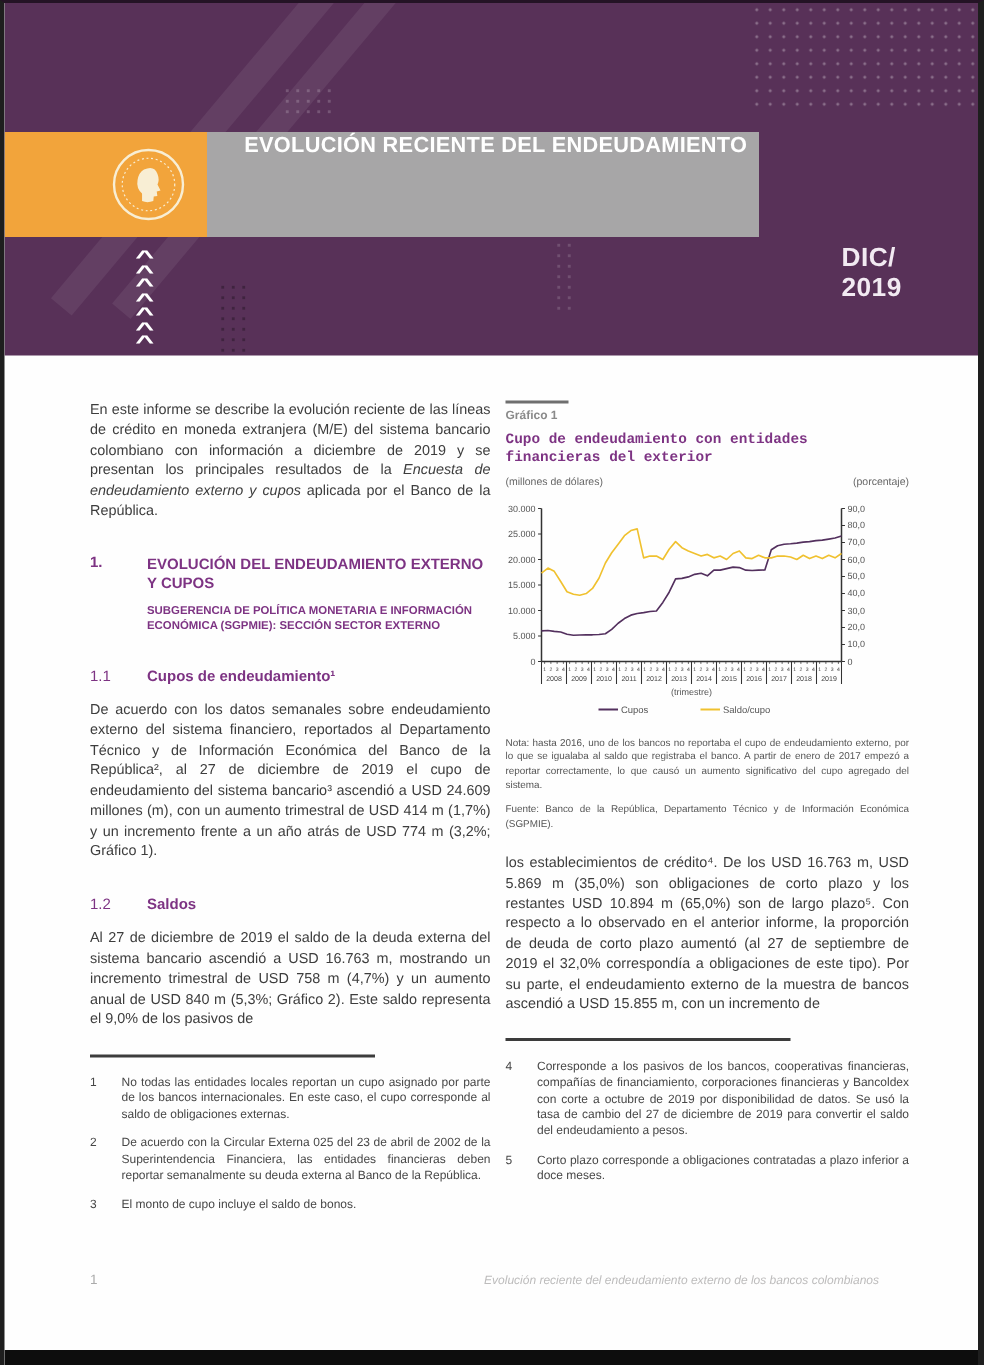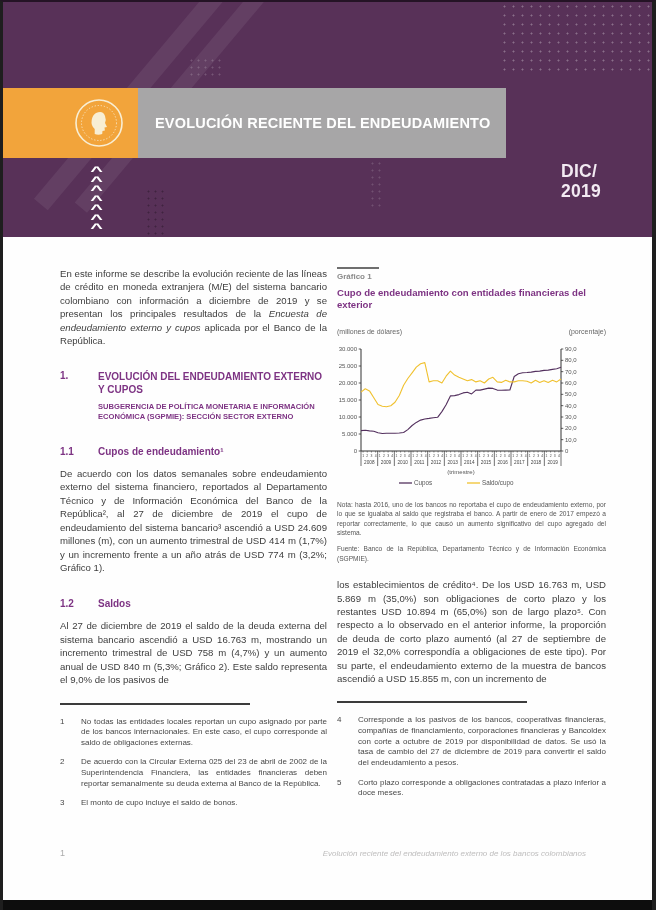--- a/index.html
+++ b/index.html
@@ -17,48 +17,48 @@
   .stripe.s2 { left:10px;  top:52px; width:380px; height:16px; transform:rotate(-50deg); }
   .dots { position:absolute; background-image:radial-gradient(rgba(255,255,255,.30) .9px, transparent 1.1px); background-size:9px 9px; }
   .dots.tr   { right:0; top:0; width:152px; height:74px; }
   .dots.mid  { left:185px; top:55px; width:36px; height:20px; background-size:7px 7px; opacity:.6; }
   .dots.strip{ left:366px; top:158px; width:16px; height:50px; background-size:7px 7px; opacity:.5; }
   .dots.dark { left:142px; top:186px; width:20px; height:52px;
                background-image:radial-gradient(rgba(0,0,0,.28) .9px, transparent 1.1px); background-size:7px 7px; }
   .logo-box { position:absolute; left:0; top:86px; width:135px; height:70px; background:#f2a43b;
               display:flex; align-items:center; justify-content:flex-end; padding-right:13px; }
   .banner { position:absolute; left:135px; top:86px; width:368px; height:70px; background:#a7a6a7;
-            display:flex; flex-direction:column; justify-content:center; padding-left:17px; }
+            display:flex; flex-direction:row; justify-content:center; padding-left:17px; }
   .banner-title { font-size:14.5px; font-weight:bold; color:#ffffff; line-height:1.27; letter-spacing:.2px; }
   .chevrons { position:absolute; left:84px; top:164px; width:20px; display:flex; flex-direction:column; align-items:center; }
   .chev { display:block; height:9.5px; line-height:10px; color:#fff; font-weight:bold; font-size:12px; transform:scaleX(1.8); }
   .chev::before { content:"\005E"; }
   .dic-badge { position:absolute; left:558px; top:160px; font-size:17.5px; font-weight:bold;
                color:#f2eaf2; line-height:1.13; letter-spacing:.3px; }
   
   .columns { display:flex; padding:30px 46px 0 57px; gap:10px; }
   .col { width:273px; }
   .col.right { width:270px; }
   .body-text { font-size:9.6px; line-height:1.4; color:#3d3d3d; text-align:justify; hyphens:auto; }
   .it { font-style:italic; }
   .h1-row { display:flex; margin-top:22px; }
   .h1-num { width:38px; flex:none; font-weight:bold; color:#7d3383; font-size:10px; }
   .h1-title { font-weight:bold; color:#7d3383; font-size:10px; line-height:1.35; }
   .h1-sub { margin:5px 0 0 38px; font-weight:bold; color:#7d3383; font-size:7.6px; line-height:1.35; }
   .h2-row { display:flex; margin-top:24px; margin-bottom:10px; }
-  .h2-num { width:38px; flex:none; font-weight:bold; color:#7d3383; font-size:10px; }
+  .h2-num { width:38px; flex:none; font-weight:normal; color:#7d3383; font-size:10px; }
   .h2-title { font-weight:bold; color:#7d3383; font-size:10px; }
   .fn-sep { width:190px; border-top:2px solid #3c3c3c; margin-top:16px; margin-bottom:12px; }
   .fn { display:flex; font-size:8px; line-height:1.33; color:#474747; margin-bottom:9px; }
   .fn-num { width:21px; flex:none; }
   .fn-text { flex:1; text-align:justify; }
   
   .g-rule { width:42px; border-top:2px solid #6f6f6f; }
   .g-label { font-size:8px; color:#8a8a8a; font-weight:bold; margin-top:3px; }
-  .g-title { font-size:9.6px; font-weight:bold; color:#7d3383; line-height:1.3; margin:6px 0 16px; }
+  .g-title { font-size:9.6px; font-weight:bold; color:#7d3383; line-height:1.3; margin:6px 0 6px;font-family:Liberation Mono, monospace; }
   .g-units { display:flex; justify-content:space-between; font-size:7px; color:#666; margin-bottom:2px; }
   .g-note { font-size:6.6px; line-height:1.42; color:#555; text-align:justify; margin-top:7px; }
   .right .body-text { margin-top:15px; }
   
   .footer { position:absolute; left:57px; right:66px; bottom:52px; display:flex;
             justify-content:space-between; align-items:baseline; }
   .page-num { font-size:9px; color:#ababab; }
   .running-title { font-size:8px; font-style:italic; color:#bdbcbc;padding-left:20px; }
   .bottom-bar { position:absolute; bottom:0; left:0; right:0; height:10px; background:#0d0d0d; }
 </style>

